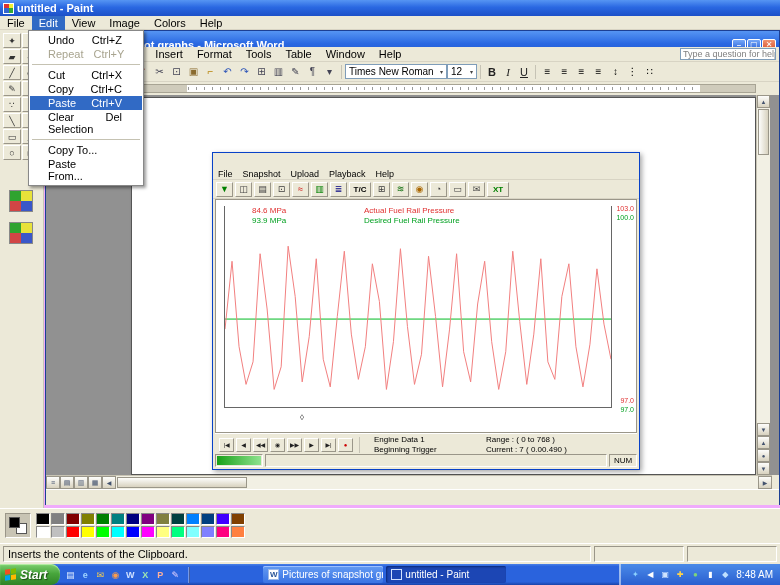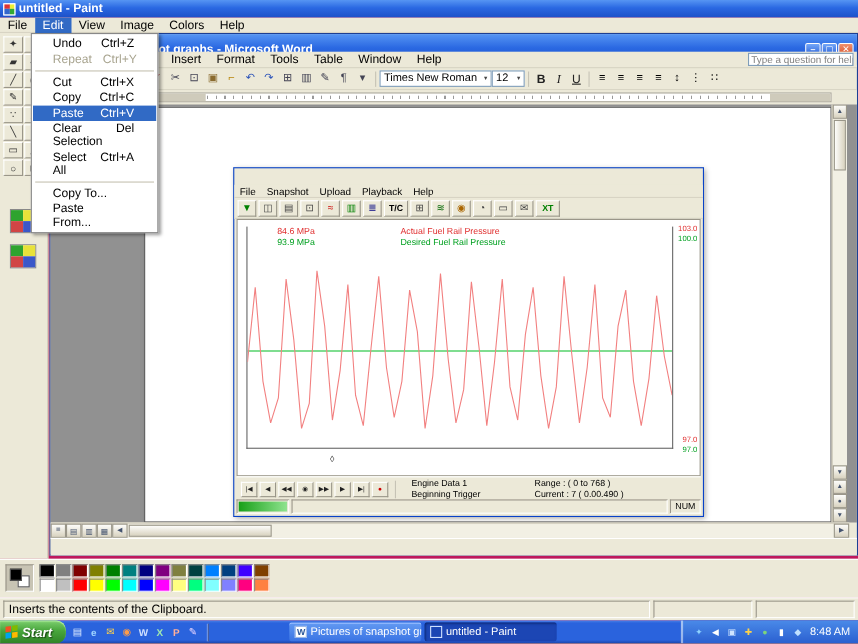--- a/index.html
+++ b/index.html
@@ -1,17 +1,17 @@
 <!DOCTYPE html>
 <html><head>
 <meta charset="utf-8">
 <style>
   *{box-sizing:border-box;margin:0;padding:0}
   body{margin:0;background:#333;font-family:"Liberation Sans","DejaVu Sans",sans-serif}
-  #screen{position:relative;width:780px;height:585px;overflow:hidden;background:#be185d;font-family:"Liberation Sans","DejaVu Sans",sans-serif}
+  #screen{position:relative;width:780px;height:585px;overflow:hidden;background:#f0abfc;font-family:"Liberation Sans","DejaVu Sans",sans-serif}
   .abs{position:absolute}
 
   
   .titlebar{display:flex;align-items:center;gap:3px;padding:0 3px;background:linear-gradient(180deg,#5695f3 0%,#2a68e2 45%,#1c50c8 100%);color:#fff;font-weight:bold;font-size:11px;white-space:nowrap}
   .cap{width:14px;height:12px;border:1px solid #fff;border-radius:2px;background:linear-gradient(#74a7f8,#2a62d8);color:#fff;font-size:8px;line-height:10px;text-align:center;margin-left:1px}
   .cap.close{background:linear-gradient(#f0926f,#d9512c)}
   .cap.s{width:12px;height:10px;font-size:6px;line-height:8px}
   .menubar{display:flex;align-items:center;background:#ece9d8;font-size:11px;color:#000;border-bottom:1px solid #d8d4c4}
   .mi{padding:1px 7px;cursor:default;white-space:nowrap}
   .mi.open{background:#316ac5;color:#fff}
@@ -533,24 +533,20 @@
         <span class="dd-short">Ctrl+C</span>
       </div>
       <div class="dd-item selected">
         <span class="dd-label">Paste</span>
         <span class="dd-short">Ctrl+V</span>
       </div>
       <div class="dd-item normal">
         <span class="dd-label">Clear Selection</span>
         <span class="dd-short">Del</span>
       </div>
-      <div class="dd-item normal">
-        <span class="dd-label">Select All</span>
-        <span class="dd-short">Ctrl+A</span>
-      </div>
       <div class="dd-sep"></div>
       <div class="dd-item normal">
         <span class="dd-label">Copy To...</span>
         <span class="dd-short"></span>
       </div>
       <div class="dd-item normal">
         <span class="dd-label">Paste From...</span>
         <span class="dd-short"></span>
       </div>
     </div>

